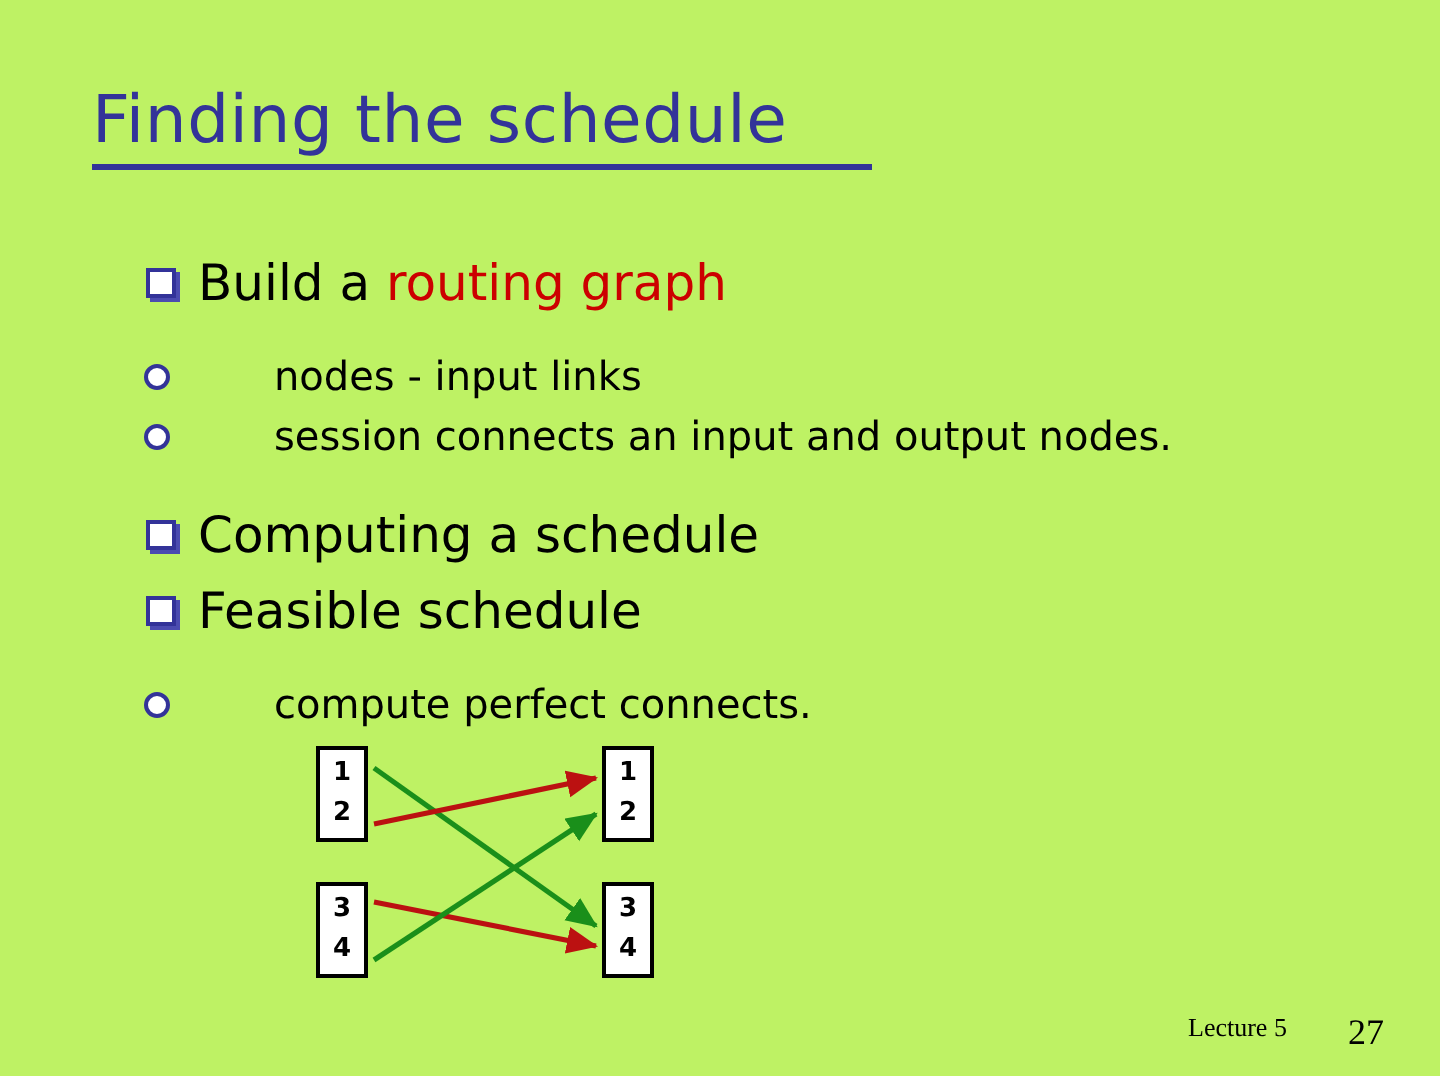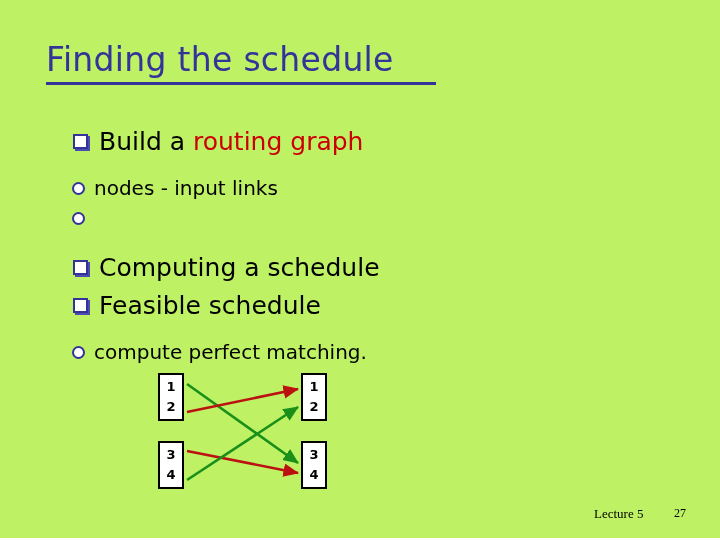--- a/index.html
+++ b/index.html
@@ -64,20 +64,21 @@
   }
   .lvl2 {
     display: flex;
     align-items: baseline;
     margin: 0 0 2px 0;
     padding-left: 26px;
     font-size: 20px;
     line-height: 28px;
     color: #000000;
     white-space: nowrap;
+    gap: 43px;
   }
   .lvl2 .marker {
     width: 22px;
     flex: 0 0 22px;
     position: relative;
     top: -1px;
   }
 
   
   .sq {
@@ -148,21 +149,21 @@
     top: 0;
     font-family: Liberation Serif, serif;
     font-size: 13px;
     color: #000000;
   }
   #footer-page {
     position: absolute;
     left: 674px;
     top: 0;
     font-family: "Liberation Serif", serif;
-    font-size: 12px;
+    font-size: 18px;
     color: #000000;
   }
 </style>
 </head>
 <body>
 
 <div id="slide">
 
   <div id="title-block">
     <div id="slide-title">Finding the schedule</div>
@@ -178,39 +179,40 @@
 
     <div class="gap-b"></div>
 
     <div class="lvl2">
       <span class="marker"><span class="ci"></span></span>
       <span>nodes - input links</span>
     </div>
 
     <div class="lvl2">
       <span class="marker"><span class="ci"></span></span>
+      <span>session connects an input and output nodes.</span>
     </div>
 
     <div class="gap-a"></div>
 
     <div class="lvl1">
       <span class="marker"><span class="sq"></span></span>
       <span class="txt-black">Computing a schedule</span>
     </div>
 
     <div class="lvl1">
       <span class="marker"><span class="sq"></span></span>
       <span class="txt-black">Feasible schedule</span>
     </div>
 
     <div class="gap-b"></div>
 
     <div class="lvl2">
       <span class="marker"><span class="ci"></span></span>
-      <span>compute perfect matching.</span>
+      <span>compute perfect connects.</span>
     </div>
 
   </div>
 
   <div id="diagram">
 
     <svg width="240" height="132" viewBox="0 0 240 132">
       <defs>
         <marker id="ah-green" markerWidth="7" markerHeight="7" refX="5.6" refY="2.6" orient="auto" markerUnits="strokeWidth">
           <path d="M0,0 L6,2.6 L0,5.2 z" fill="#1a8f1a"></path>

